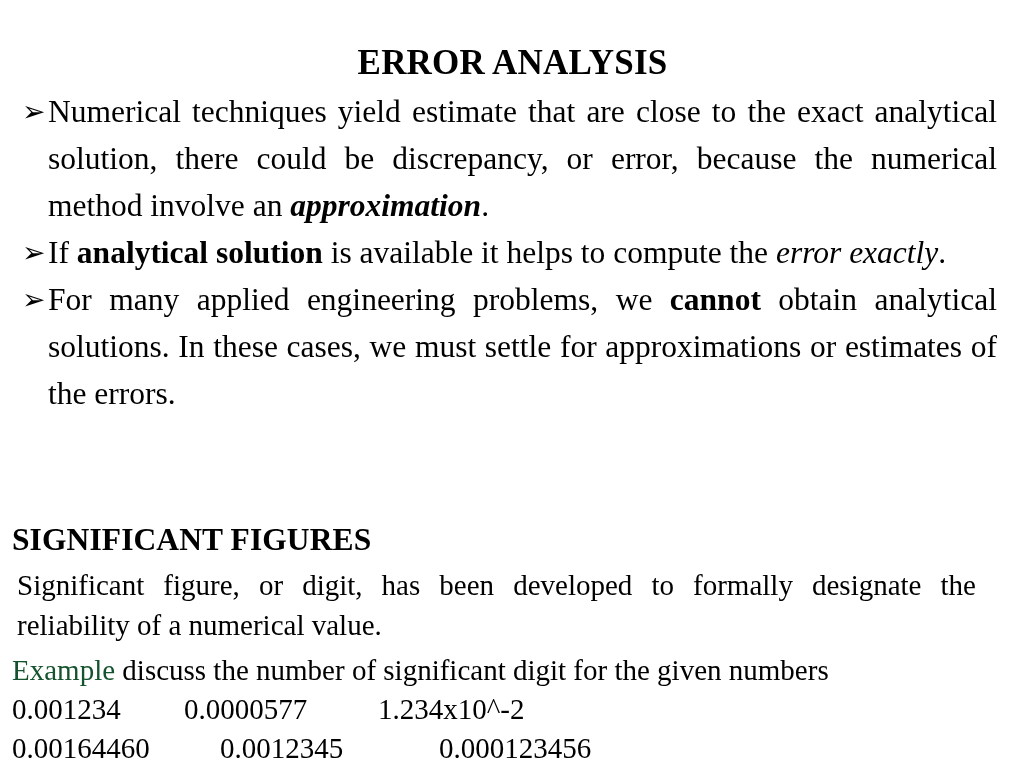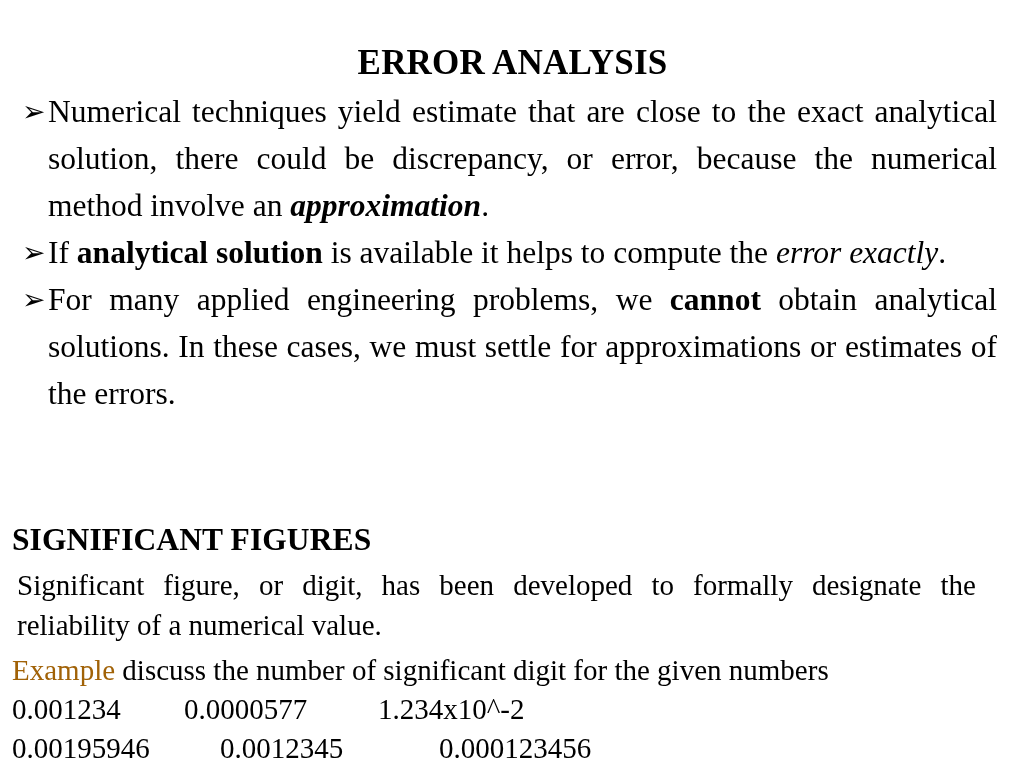--- a/index.html
+++ b/index.html
@@ -103,21 +103,21 @@
     -moz-text-align-last: left;
     text-align-last: left;
   }
 
   .example-line {
     font-size: 29px;
     line-height: 40px;
     margin: 0;
   }
 
-  .example-kw { color: #a16207; }
+  .example-kw { color: #14532d; }
 
   .num-row {
     font-size: 29px;
     line-height: 39px;
     margin: 0;
     white-space: pre;
   }
 
   .num-cell { display: inline-block; }
   .num-row .c1 { width: 172px; }
@@ -154,17 +154,17 @@
   <div class="lower">
 
     <div class="section-heading">SIGNIFICANT FIGURES</div>
 
     <div class="body-para">Significant figure, or digit, has been developed to formally designate the reliability of a numerical value.</div>
 
     <div class="example-line"><span class="example-kw">Example</span><span> discuss the number of significant digit for the given numbers</span></div>
 
     <div class="num-row num-row1"><span class="num-cell c1">0.001234</span><span class="num-cell c2">0.0000577</span><span class="num-cell c3">1.234x10^-2</span></div>
 
-    <div class="num-row num-row2"><span class="num-cell c1">0.00195946</span><span class="num-cell c2">0.0012345</span><span class="num-cell c3">0.000123456</span></div>
+    <div class="num-row num-row2"><span class="num-cell c1">0.00164460</span><span class="num-cell c2">0.0012345</span><span class="num-cell c3">0.000123456</span></div>
 
   </div>
 
 </div>
 
 </body></html>

